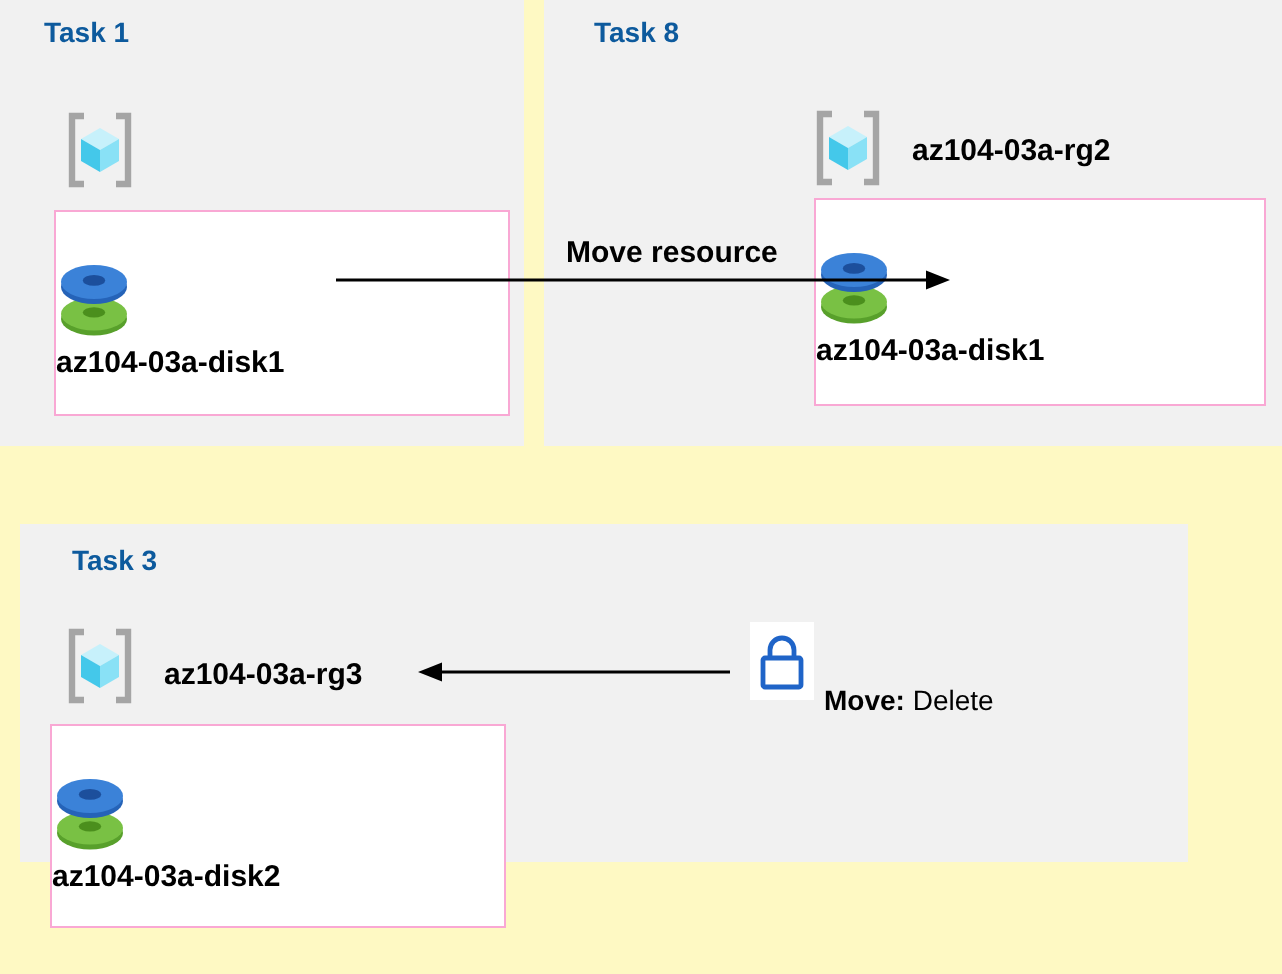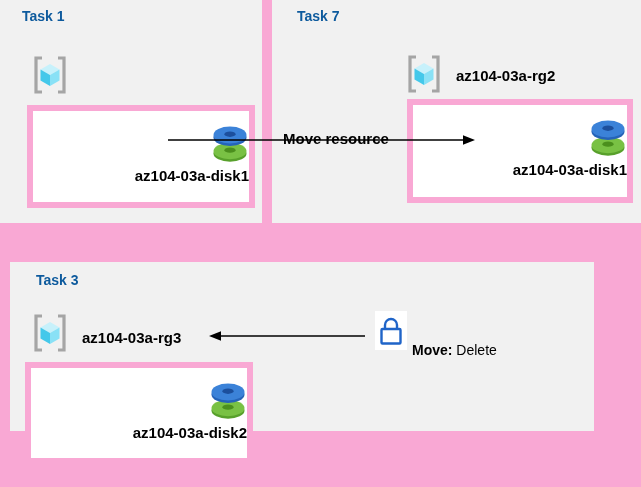--- a/index.html
+++ b/index.html
@@ -1,31 +1,31 @@
 <!DOCTYPE html>
 <html><head>
 <meta charset="utf-8">
 <style>
   html,body{margin:0;padding:0;background:#fff;}
   #canvas{
-    position:relative;width:641px;height:487px;background:#f9a8d4;
+    position:relative;width:641px;height:487px;background:#fef9c3;
     font-family:"Liberation Sans","DejaVu Sans",sans-serif;overflow:hidden;
   }
   .panel{position:absolute;background:#f1f1f1;}
   .task-title{position:absolute;font-size:14px;font-weight:bold;color:#0d5a9d;white-space:nowrap;}
   .rg-icon{position:absolute;width:38px;height:40px;}
   .rg-label{position:absolute;font-size:15px;font-weight:bold;color:#000;white-space:nowrap;}
   .res-box{
-    position:absolute;background:#ffffff;border:6px solid #f9a8d4;
-    display:flex;flex-direction:column;align-items:flex-end;padding-top:13px;box-sizing:border-box;
+    position:absolute;background:#ffffff;border:1px solid #f9a8d4;
+    display:flex;flex-direction:column;align-items:flex-start;padding-top:24px;box-sizing:border-box;
   }
   .disk-icon{width:38px;height:38px;}
   .res-label{margin-top:5px;font-size:15px;font-weight:bold;color:#000;white-space:nowrap;}
   .arrow-layer{position:absolute;left:0;top:0;width:641px;height:487px;pointer-events:none;}
-  .move-label{position:absolute;left:283px;top:130px;font-size:15px;font-weight:bold;color:#000;white-space:nowrap;}
+  .move-label{position:absolute;left:283px;top:118px;font-size:15px;font-weight:bold;color:#000;white-space:nowrap;}
   .lock-box{
     position:absolute;left:375px;top:311px;width:32px;height:39px;background:#ffffff;
     display:flex;align-items:center;justify-content:center;
   }
   .lock-name{position:absolute;left:412px;top:320px;font-size:15px;font-weight:bold;color:#000;white-space:nowrap;}
   .lock-type{position:absolute;left:412px;top:342px;font-size:14px;color:#000;white-space:nowrap;}
   .lock-type .tl{font-weight:bold;}
 </style>
 </head>
 <body>
@@ -63,21 +63,21 @@
       <use href="#rg-icon-def"></use>
     </svg>
   <div class="res-box" style="left:27px;top:105px;width:228px;height:103px;">
     <svg class="disk-icon" viewBox="0 0 38 38">
         <use href="#disk-icon-def"></use>
       </svg>
     <div class="res-label">az104-03a-disk1</div>
   </div>
 
   <div class="panel" style="left:272px;top:0;width:369px;height:223px;">
-    <div class="task-title" style="left:25px;top:8px;">Task 7</div>
+    <div class="task-title" style="left:25px;top:8px;">Task 8</div>
   </div>
   <svg class="rg-icon" style="left:405px;top:54px;" viewBox="0 0 38 40">
       <use href="#rg-icon-def"></use>
     </svg>
   <div class="rg-label" style="left:456px;top:67px;">az104-03a-rg2</div>
   <div class="res-box" style="left:407px;top:99px;width:226px;height:104px;">
     <svg class="disk-icon" viewBox="0 0 38 38">
         <use href="#disk-icon-def"></use>
       </svg>
     <div class="res-label">az104-03a-disk1</div>

